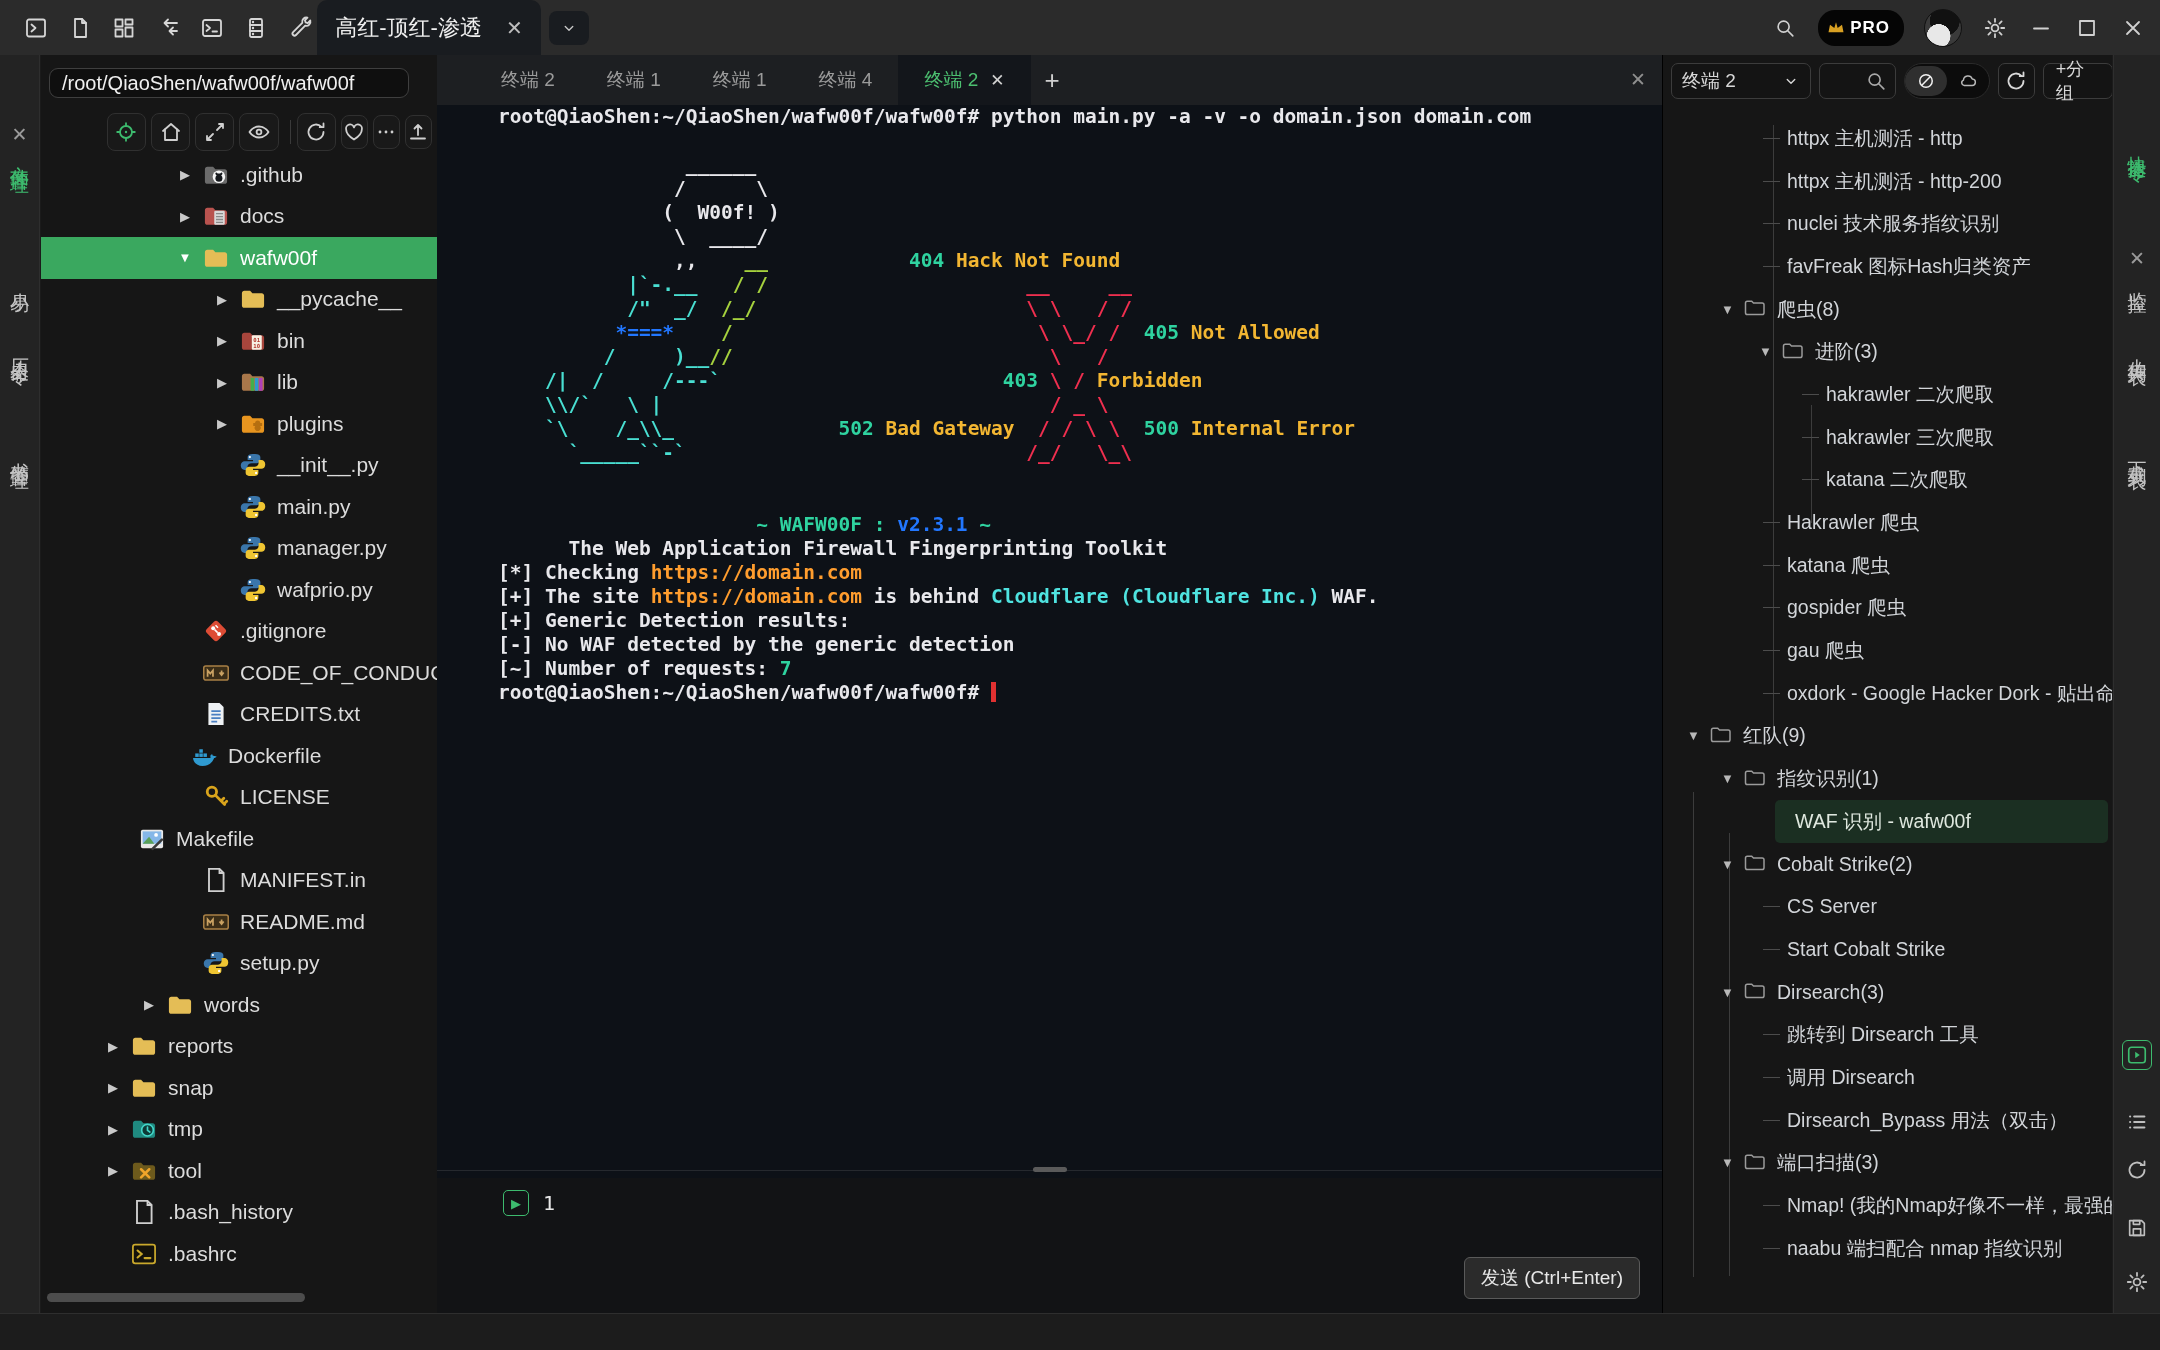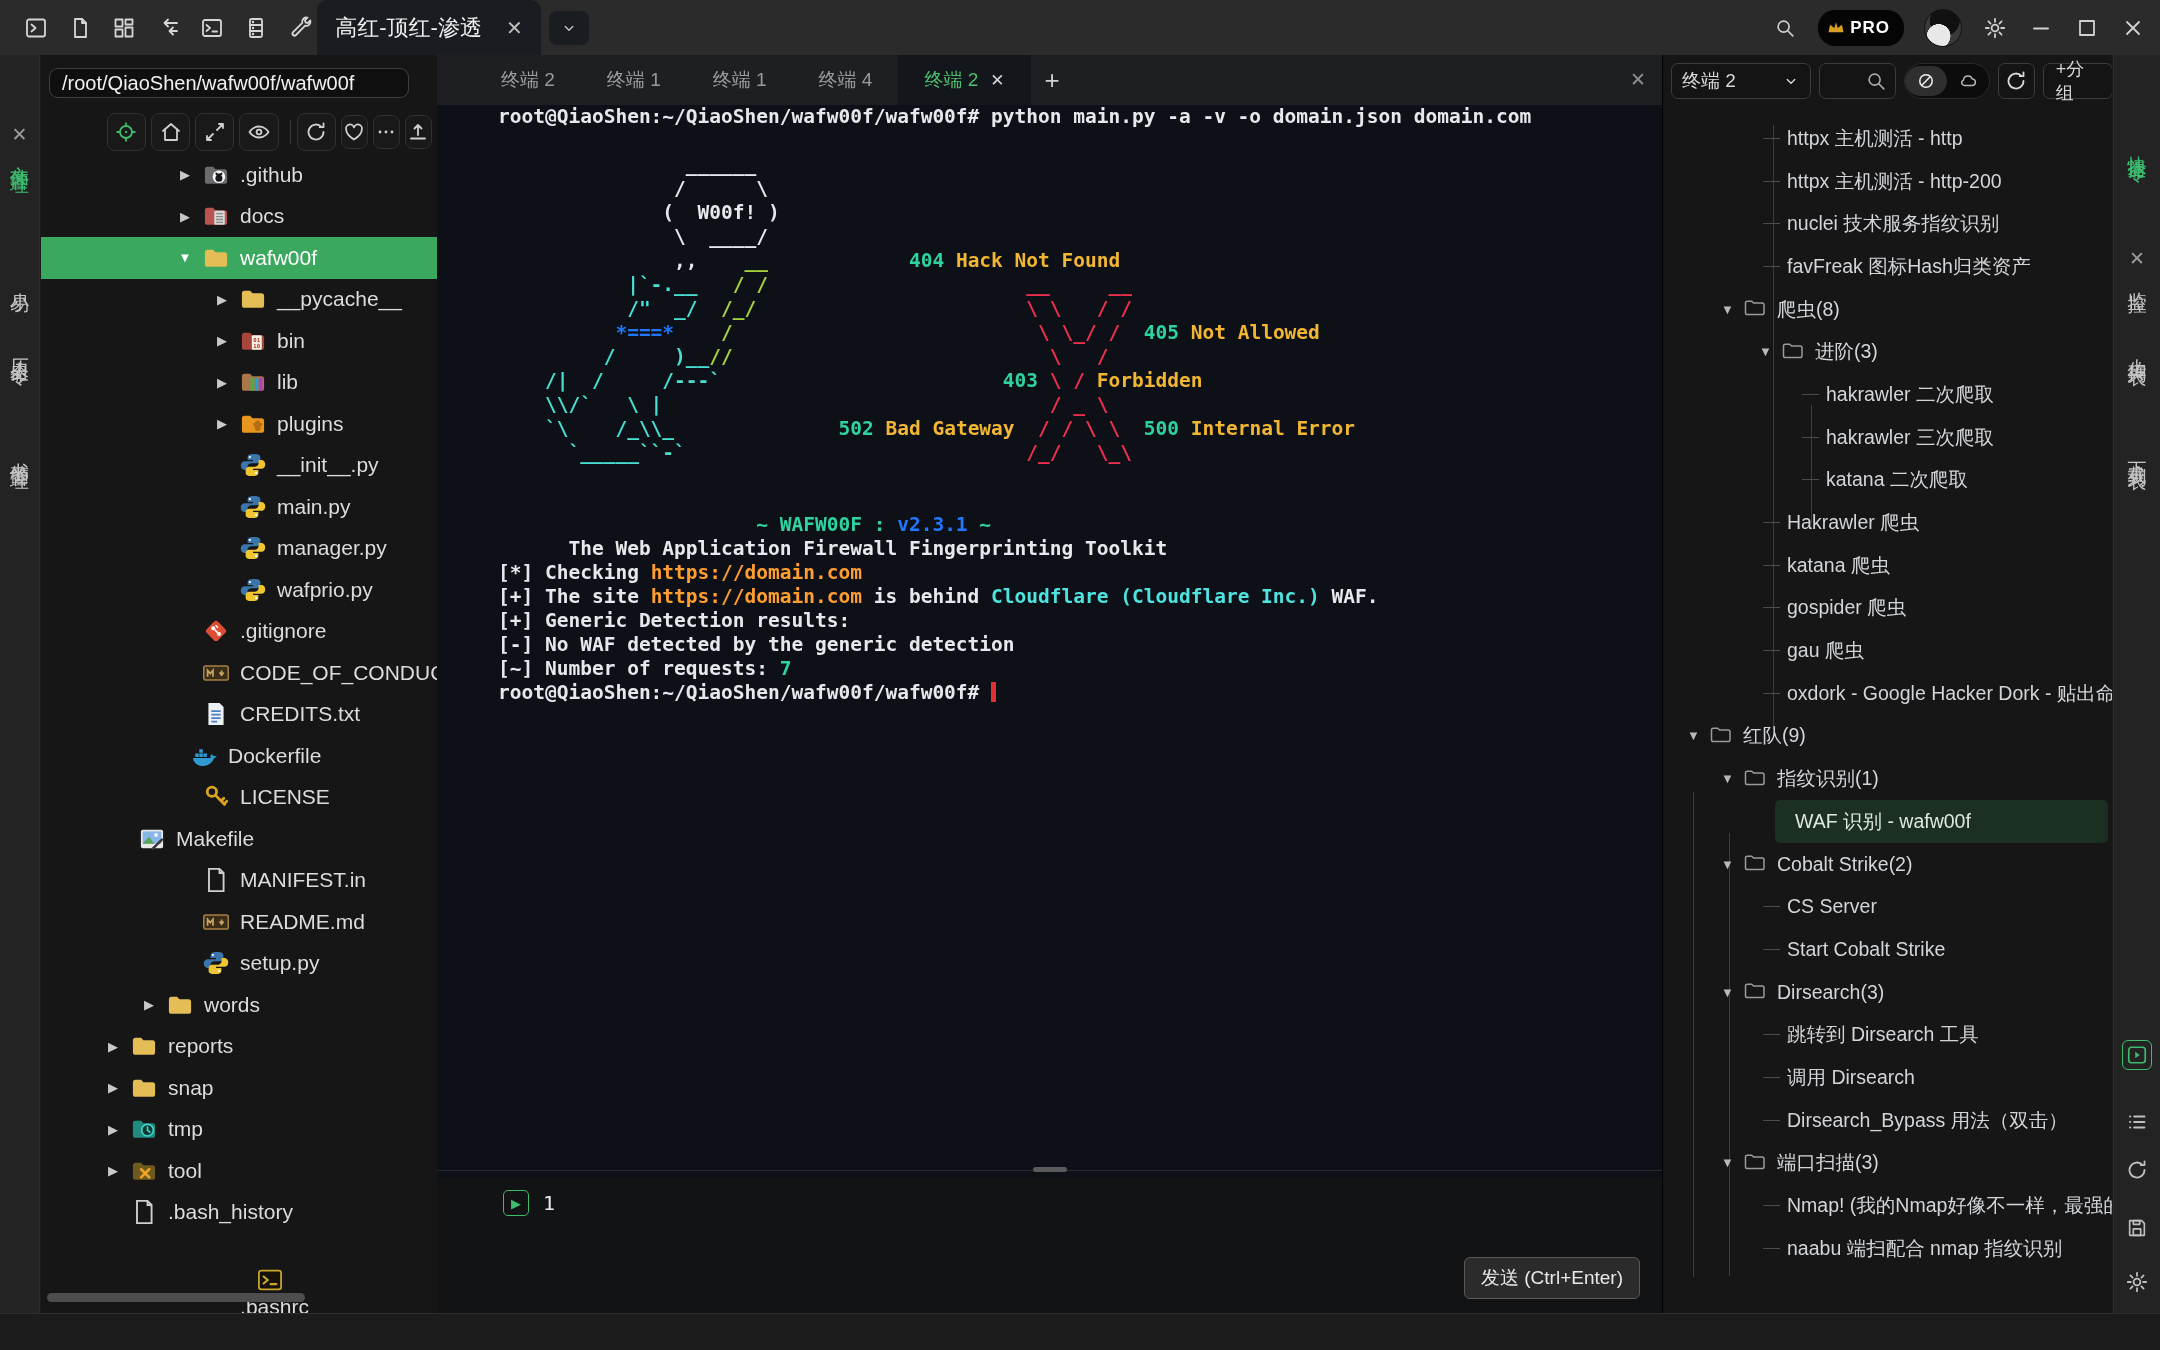--- a/index.html
+++ b/index.html
@@ -564,21 +564,21 @@
       <div class="ft-row" style="padding-left: 56px;">
         <span class="arw"></span>
         <span class="fic">
           <svg viewBox="0 0 24 24" width="28" height="28">
             <path d="M6 2.5h9l3.5 3.5v15.5H6z" fill="none" stroke="#cfcfcf" stroke-width="1.6"></path>
             <path d="M15 2.5V6h3.5" fill="none" stroke="#cfcfcf" stroke-width="1.6"></path>
           </svg>
         </span>
         <span class="lbl">.bash_history</span>
       </div>
-      <div class="ft-row" style="padding-left: 71px; flex-direction: column;">
+      <div class="ft-row" style="padding-left: 56px;">
         <span class="arw"></span>
         <span class="fic">
           <svg viewBox="0 0 24 24" width="28" height="28">
             <rect x="2.5" y="4" width="19" height="16" rx="2" fill="#14120a" stroke="#caa92c" stroke-width="1.5"></rect>
             <path d="M6.5 9l3.5 3-3.5 3" stroke="#caa92c" stroke-width="1.8" fill="none" stroke-linecap="round"></path>
             <path d="M12.5 15.5h5" stroke="#caa92c" stroke-width="1.8" stroke-linecap="round"></path>
           </svg>
         </span>
         <span class="lbl">.bashrc</span>
       </div>

